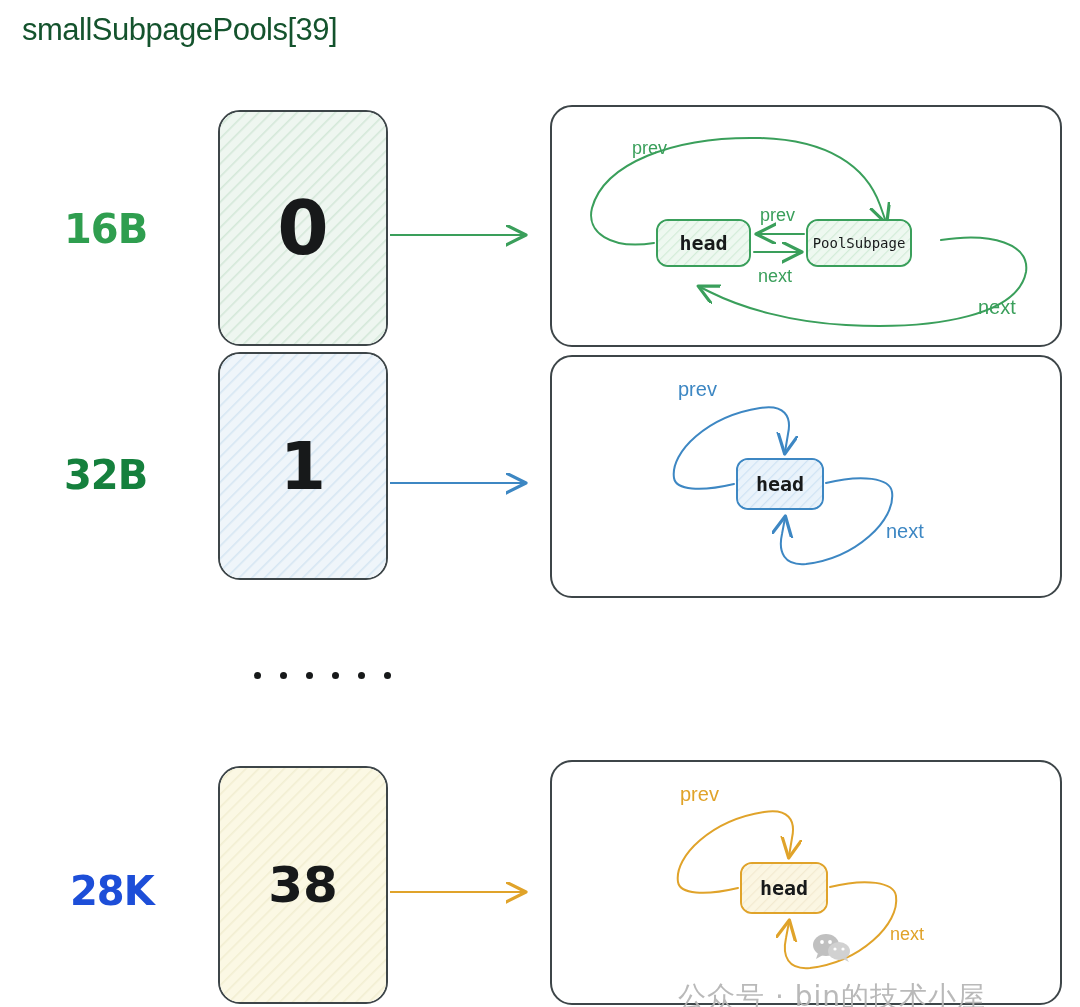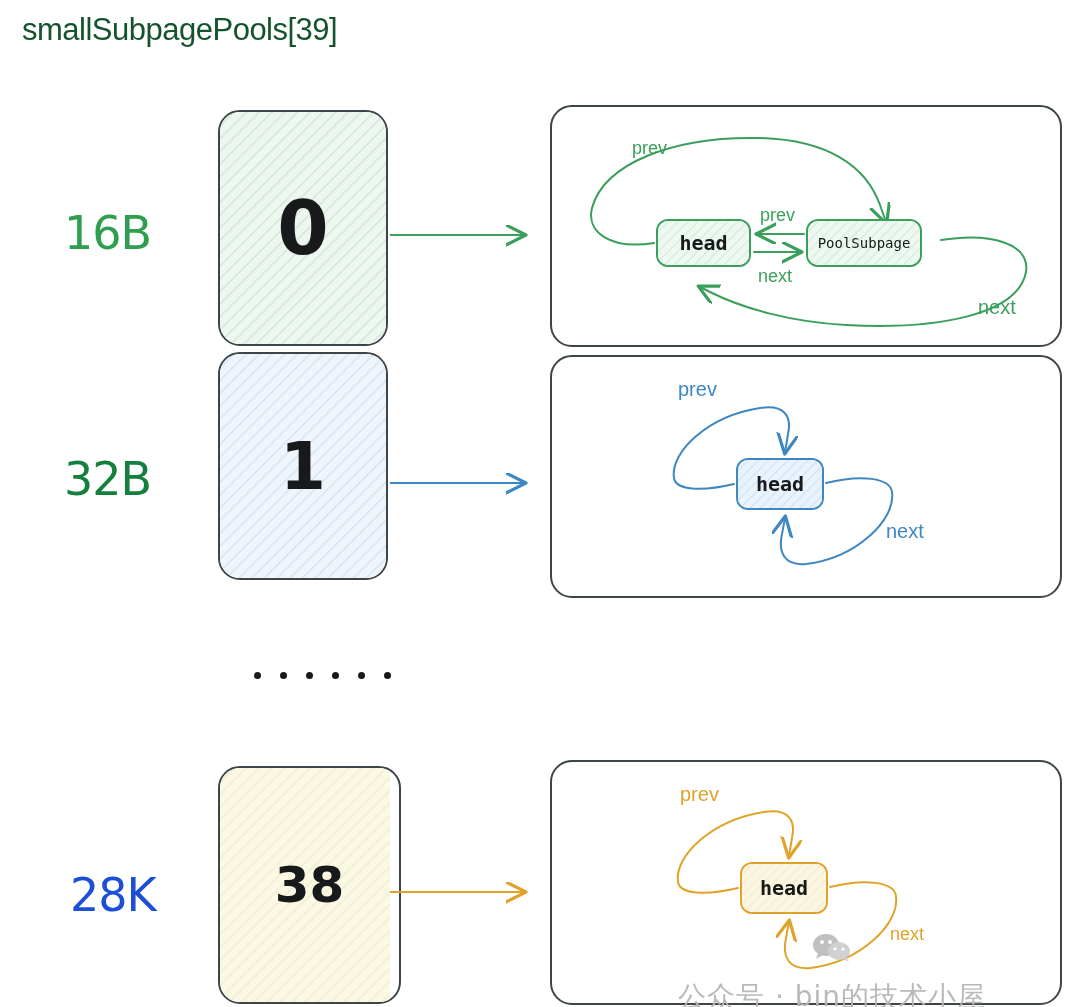--- a/index.html
+++ b/index.html
@@ -31,22 +31,22 @@
     font-size: 31px;
     letter-spacing: -0.5px;
     color: #14532d;
     white-space: nowrap;
   }
 
   
   .size-label {
     position: absolute;
     font-family: "DejaVu Sans", sans-serif;
-    font-size: 46px;
-    font-weight: 400;
+    font-size: 40px;
+    font-weight: 700;
     letter-spacing: -1px;
     white-space: nowrap;
   }
   .size-16b { left: 64px;  top: 206px; color: #2f9e4f; }
   .size-32b { left: 64px;  top: 452px; color: #15803d; text-align: right; }
   .size-28k { left: 70px;  top: 868px; color: #1d4ed8; }
 
   
   .idx-card {
     position: absolute;
@@ -66,21 +66,21 @@
   .idx-num {
     position: relative;
     z-index: 2;
     font-family: "DejaVu Sans", sans-serif;
     font-weight: 700;
     color: #17191a;
   }
 
   .card0 { left: 218px; top: 110px;  width: 170px; height: 236px; }
   .card1 { left: 218px; top: 352px;  width: 170px; height: 228px; }
-  .card38{ left: 218px; top: 766px;  width: 183px; height: 238px; }
+  .card38{ left: 218px; top: 766px;  width: 170px; height: 238px; }
 
   .card0 .idx-num  { font-size: 74px; letter-spacing: 0; }
   .card1 .idx-num  { font-size: 66px; }
   .card38 .idx-num { font-size: 50px; }
 
   
   .dots {
     position: absolute;
     left: 254px;
     top: 672px;
@@ -245,21 +245,21 @@
             <rect width="7" height="7" fill="#eef8f0"></rect>
             <line x1="0" y1="0" x2="0" y2="7" stroke="#d3ecd8" stroke-width="2.4"></line>
           </pattern>
         </defs>
         <rect width="95" height="48" fill="url(#nh0)"></rect>
       </svg>
     </span>
     <span class="lbl" style="font-size:20px; font-weight:700;">head</span>
   </div>
 
-  <div class="node" style="left:806px; top:219px; width:116px; height:48px; border:2px solid #3a9f5b;">
+  <div class="node" style="left:806px; top:219px; width:106px; height:48px; border:2px solid #3a9f5b;">
     <span class="hatch">
       <svg width="133" height="48" viewBox="0 0 133 48" preserveAspectRatio="none">
         <rect width="133" height="48" fill="url(#nh0)"></rect>
       </svg>
     </span>
     <span class="lbl" style="font-size:14px;">PoolSubpage</span>
   </div>
 
   <div class="edge-lbl" style="left:632px; top:138px; color:#3a9f5b;">prev</div>
   <div class="edge-lbl" style="left:760px; top:205px; color:#3a9f5b;">prev</div>

